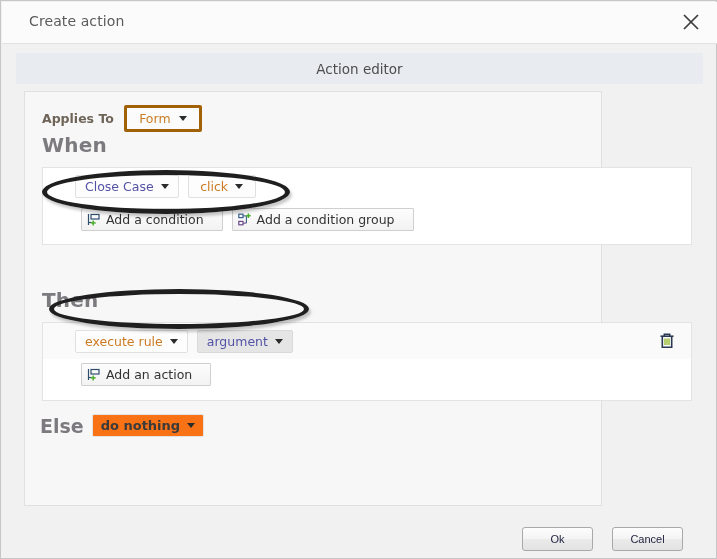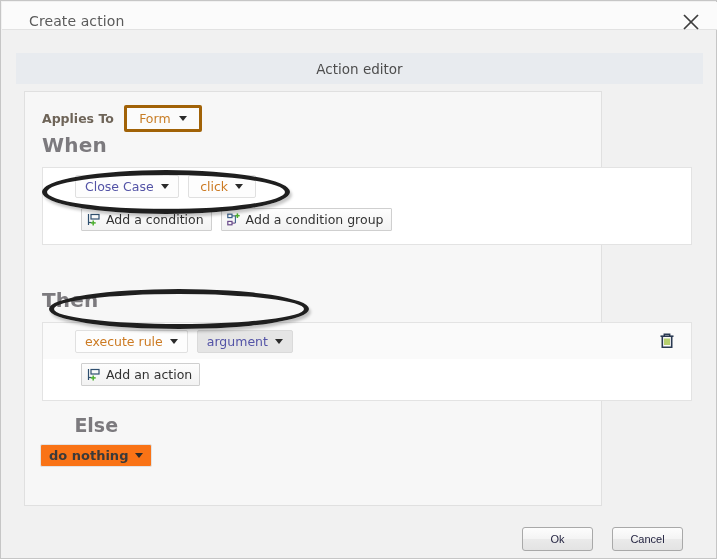--- a/index.html
+++ b/index.html
@@ -22,21 +22,21 @@
     height: 559px;
     box-sizing: border-box;
     background: #f1f1f1;
     border: 1px solid #c6c6c6;
   }
 
   .titlebar {
     position: absolute;
     left: 1px; top: 1px;
     width: 715px;
-    height: 28px;
+    height: 42px;
     background: #fbfbfb;
     border-bottom: 1px solid #e2e2e2;
     box-sizing: border-box;
     text-align: center;
   }
   .title-text {
     position: absolute;
     left: 27px; top: 11px;
     font-size: 14px;
     color: #5b5b5b;
@@ -204,38 +204,37 @@
   #when-add-row { top: 40px; }
   #then-add-row { top: 40px; }
 
   .add-btn {
     display: inline-flex;
     align-items: center;
     gap: 5px;
     box-sizing: border-box;
     border: 1px solid #cfcfcf;
     background: linear-gradient(to bottom, #fdfdfd 0%, #f2f2f2 100%);
-    padding: 3px 7px 3px 5px;
+    padding: 3px 18px 3px 5px;
     font-size: 12.5px;
     color: #333333;
     cursor: pointer;
     white-space: nowrap;
     border-radius: 1px;
   }
   .add-btn + .add-btn { margin-left: 9px; }
   .add-btn svg { display: block; }
 
   
   .else-row {
     position: absolute;
     left: 15px; top: 322px;
     display: flex;
     align-items: center;
     gap: 8px;
-    flex-direction: column;
   }
   .else-label {
     font-size: 19px;
     font-weight: bold;
     color: #7c7a7e;
   }
   .chip-do-nothing {
     color: #3a3a3a;
     font-weight: bold;
     font-size: 13px;

